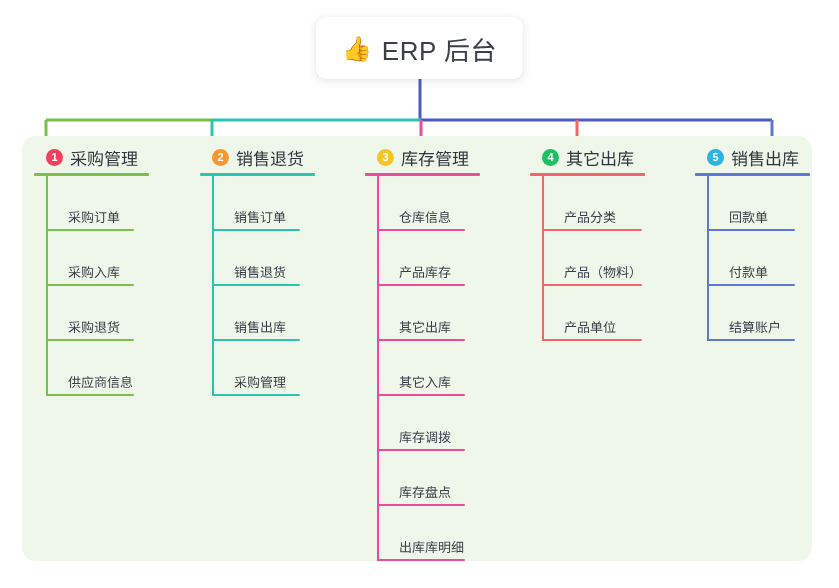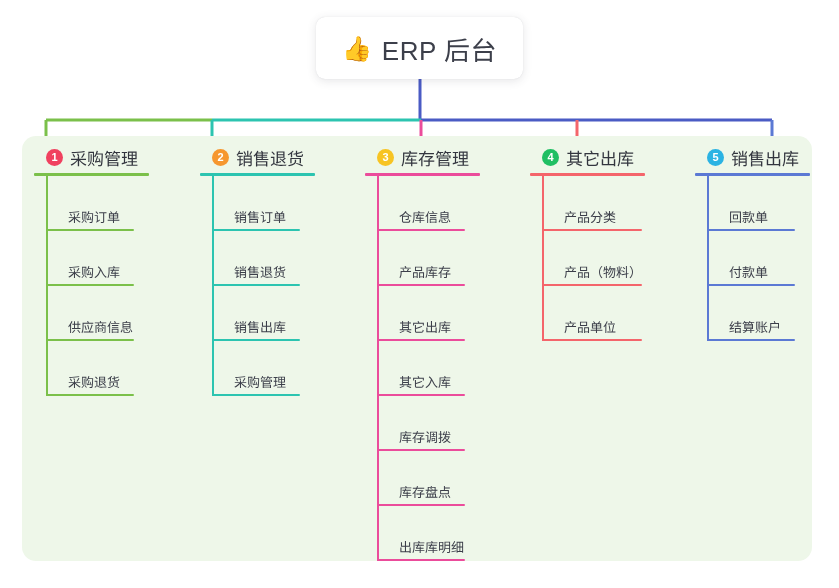--- a/index.html
+++ b/index.html
@@ -170,25 +170,25 @@
         <div class="spine" style="background: rgb(123, 192, 74);"></div>
         <div class="leaf">
           <span class="leaf-text">采购订单</span>
           <div class="leaf-rule" style="background: rgb(123, 192, 74); width: 88px;"></div>
         </div>
         <div class="leaf">
           <span class="leaf-text">采购入库</span>
           <div class="leaf-rule" style="background: rgb(123, 192, 74); width: 88px;"></div>
         </div>
         <div class="leaf">
+          <span class="leaf-text">采购退货</span>
+          <div class="leaf-rule" style="background: rgb(123, 192, 74); width: 88px;"></div>
+        </div>
+        <div class="leaf">
           <span class="leaf-text">供应商信息</span>
-          <div class="leaf-rule" style="background: rgb(123, 192, 74); width: 88px;"></div>
-        </div>
-        <div class="leaf">
-          <span class="leaf-text">采购退货</span>
           <div class="leaf-rule" style="background: rgb(123, 192, 74); width: 88px;"></div>
         </div>
       </div>
     </div>
     <div class="branch" style="left: 200px; width: 148px;">
       <div class="branch-header">
         <span class="badge" style="background: rgb(246, 151, 47);">2</span>
         <span class="branch-title">销售退货</span>
       </div>
       <div class="header-rule" style="background: rgb(44, 196, 176); width: 115px;"></div>

